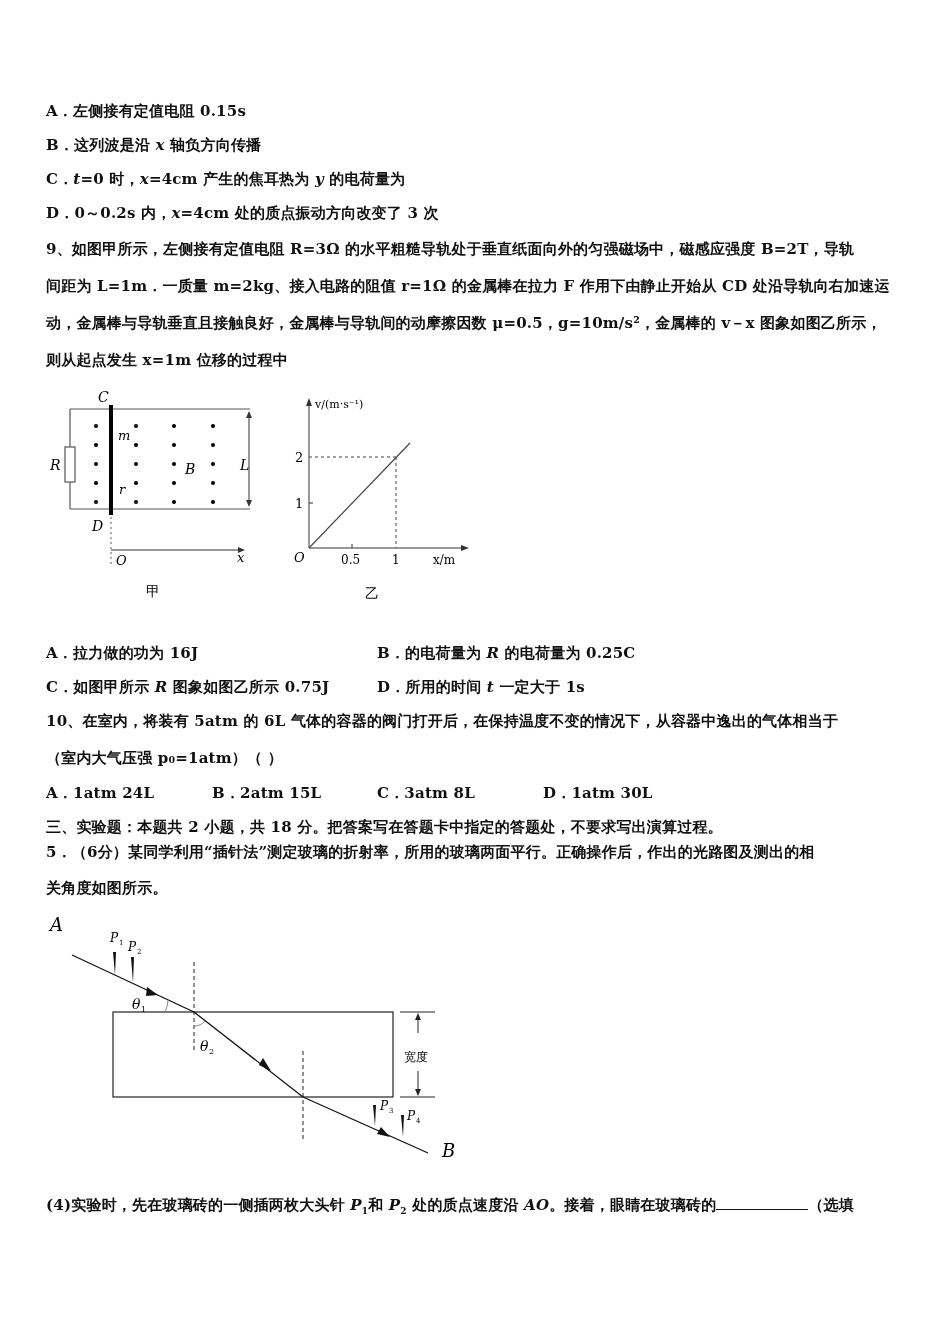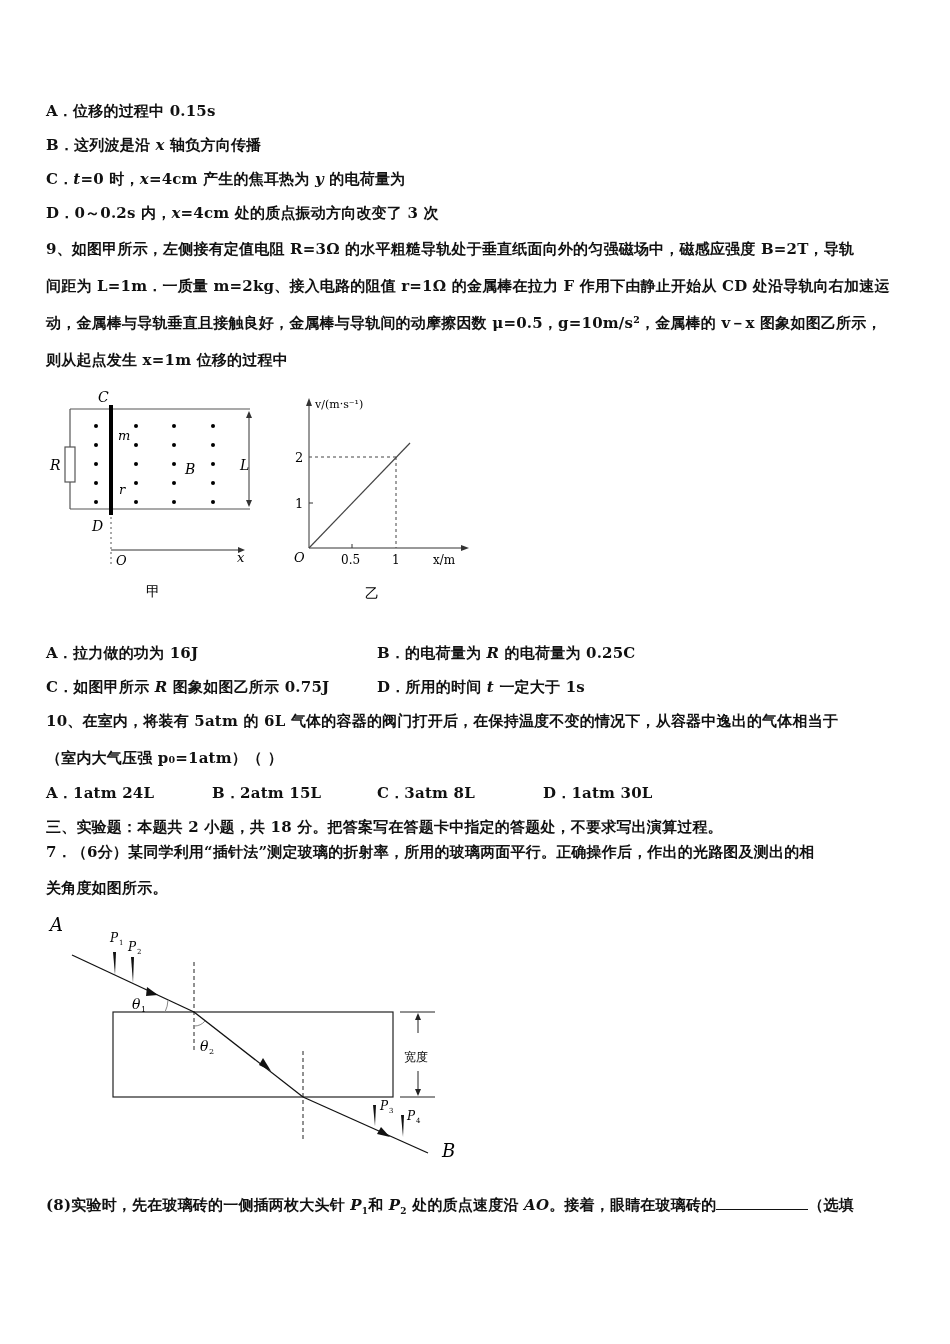--- a/index.html
+++ b/index.html
@@ -7,21 +7,21 @@
          font-family:"DejaVu Serif","Liberation Serif",serif; color:#111; }
   .line { position:absolute; left:46px; font-size:15px; font-weight:bold; white-space:nowrap; letter-spacing:0.2px; }
   i, .it { font-style:italic; }
   .fig { position:absolute; }
   .fig svg text { font-family:"DejaVu Serif","Liberation Serif",serif; }
   .blank { display:inline-block; width:92px; border-bottom:1.5px solid #111; height:12px; vertical-align:baseline; }
 </style>
 </head>
 <body>
 
-<div class="line" style="top:102px">A．位移的过程中 0.15s</div>
+<div class="line" style="top:102px">A．左侧接有定值电阻 0.15s</div>
 <div class="line" style="top:136px"><span>B．这列波是沿 </span><i>x</i><span> 轴负方向传播</span></div>
 <div class="line" style="top:170px"><span>C．</span><i>t</i><span>=0 时，</span><i>x</i><span>=4cm 产生的焦耳热为 </span><i>y</i><span> 的电荷量为</span></div>
 <div class="line" style="top:204px"><span>D．0～0.2s 内，</span><i>x</i><span>=4cm 处的质点振动方向改变了 3 次</span></div>
 
 <div class="line" style="top:240px">9、如图甲所示，左侧接有定值电阻 R=3Ω 的水平粗糙导轨处于垂直纸面向外的匀强磁场中，磁感应强度 B=2T，导轨</div>
 <div class="line" style="top:277px">间距为 L=1m．一质量 m=2kg、接入电路的阻值 r=1Ω 的金属棒在拉力 F 作用下由静止开始从 CD 处沿导轨向右加速运</div>
 <div class="line" style="top:314px">动，金属棒与导轨垂直且接触良好，金属棒与导轨间的动摩擦因数 μ=0.5，g=10m/s²，金属棒的 v－x 图象如图乙所示，</div>
 <div class="line" style="top:351px">则从起点发生 x=1m 位移的过程中</div>
 
 <div class="fig" style="left:46px; top:385px; width:220px; height:220px;">
@@ -106,21 +106,21 @@
 <div class="line" style="top:678px; left:377px"><span>D．所用的时间 </span><i>t</i><span> 一定大于 1s</span></div>
 
 <div class="line" style="top:712px">10、在室内，将装有 5atm 的 6L 气体的容器的阀门打开后，在保持温度不变的情况下，从容器中逸出的气体相当于</div>
 <div class="line" style="top:749px">（室内大气压强 p₀=1atm）（    ）</div>
 <div class="line" style="top:784px">A．1atm  24L</div>
 <div class="line" style="top:784px; left:212px">B．2atm  15L</div>
 <div class="line" style="top:784px; left:377px">C．3atm  8L</div>
 <div class="line" style="top:784px; left:543px">D．1atm  30L</div>
 
 <div class="line" style="top:818px">三、实验题：本题共 2 小题，共 18 分。把答案写在答题卡中指定的答题处，不要求写出演算过程。</div>
-<div class="line" style="top:843px">7．（6分）某同学利用“插针法”测定玻璃的折射率，所用的玻璃两面平行。正确操作后，作出的光路图及测出的相</div>
+<div class="line" style="top:843px">5．（6分）某同学利用“插针法”测定玻璃的折射率，所用的玻璃两面平行。正确操作后，作出的光路图及测出的相</div>
 <div class="line" style="top:879px">关角度如图所示。</div>
 
 <div class="fig" style="left:40px; top:905px; width:440px; height:260px;">
 <svg width="440" height="260" viewBox="0 0 440 260">
   <rect x="73" y="107" width="280" height="85" fill="#fff" stroke="#222" stroke-width="1.2"></rect>
 
   <line x1="154" y1="57" x2="154" y2="147" stroke="#222" stroke-width="1" stroke-dasharray="4,3"></line>
   <line x1="263" y1="146" x2="263" y2="236" stroke="#222" stroke-width="1" stroke-dasharray="4,3"></line>
 
   <line x1="32" y1="50" x2="154" y2="107" stroke="#111" stroke-width="1.3"></line>
@@ -156,14 +156,14 @@
   <text x="367" y="215" font-size="12" font-style="italic"><tspan>P</tspan></text>
   <text x="376" y="218" font-size="7">4</text>
   <text x="92" y="104" font-size="14" font-style="italic">θ</text>
   <text x="101" y="107" font-size="8">1</text>
   <text x="160" y="146" font-size="14" font-style="italic">θ</text>
   <text x="169" y="149" font-size="8">2</text>
 </svg>
 </div>
 
 <div class="line" style="top:1196px">
-  <span>(8)实验时，先在玻璃砖的一侧插两枚大头针 </span><i>P</i><sub style="font-size:9px">1</sub><span>和 </span><i>P</i><sub style="font-size:9px">2</sub><span> 处的质点速度沿 </span><i>AO</i><span>。接着，眼睛在玻璃砖的</span><span class="blank"></span><span>（选填</span>
+  <span>(4)实验时，先在玻璃砖的一侧插两枚大头针 </span><i>P</i><sub style="font-size:9px">1</sub><span>和 </span><i>P</i><sub style="font-size:9px">2</sub><span> 处的质点速度沿 </span><i>AO</i><span>。接着，眼睛在玻璃砖的</span><span class="blank"></span><span>（选填</span>
 </div>
 
 </body></html>

